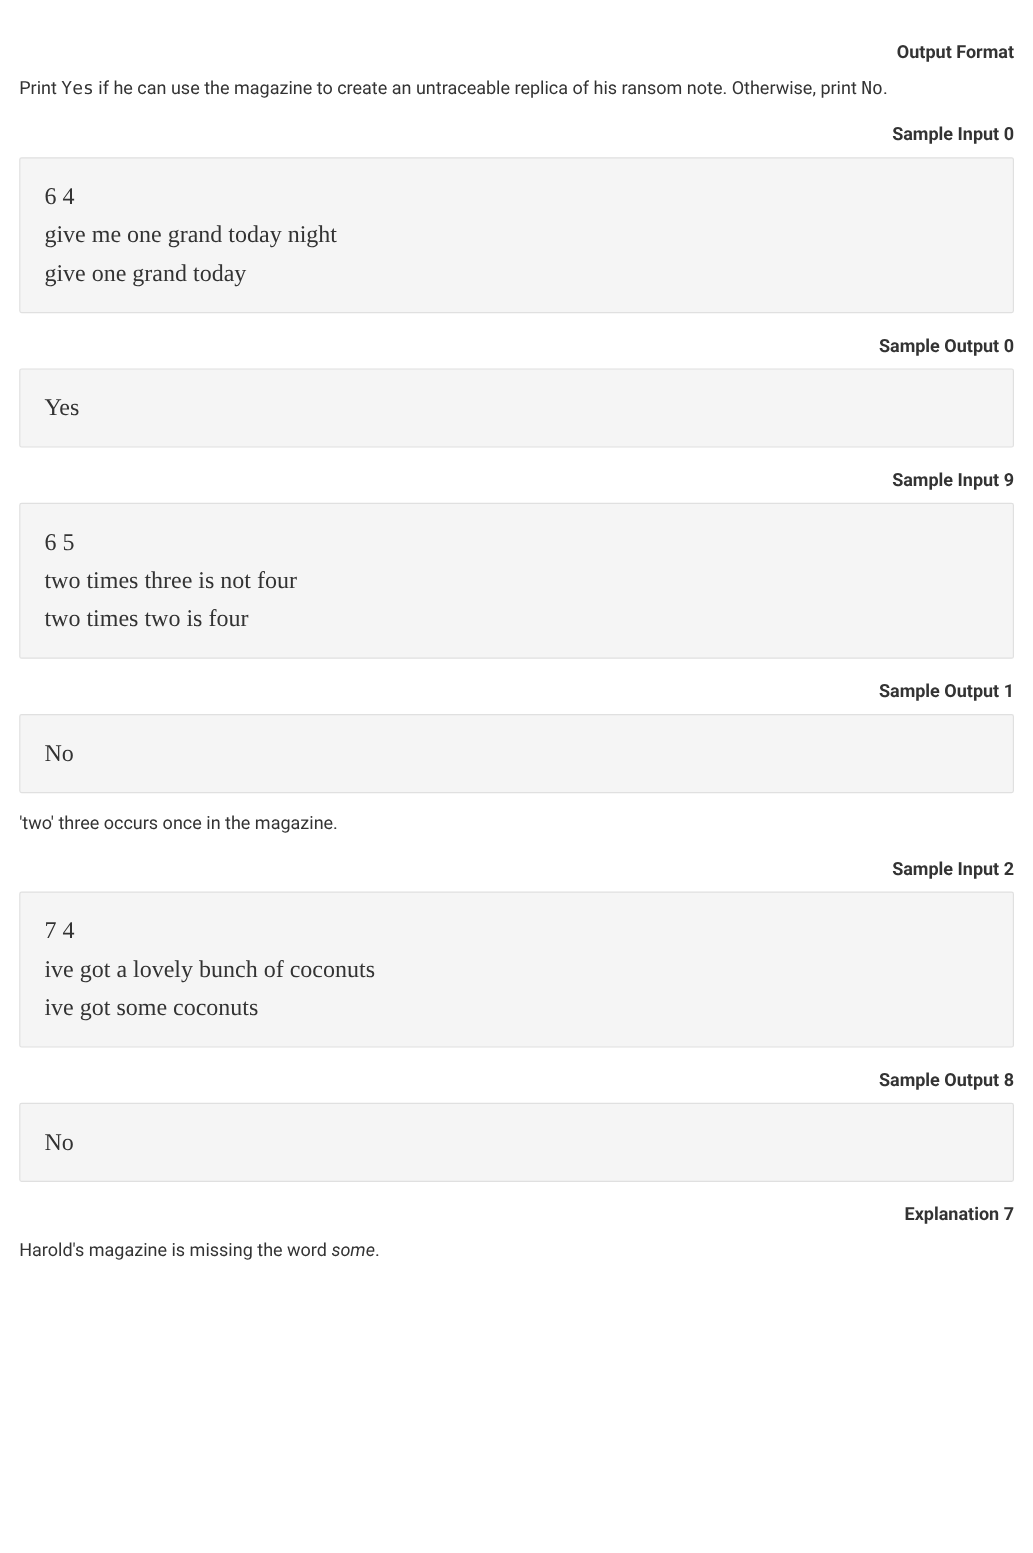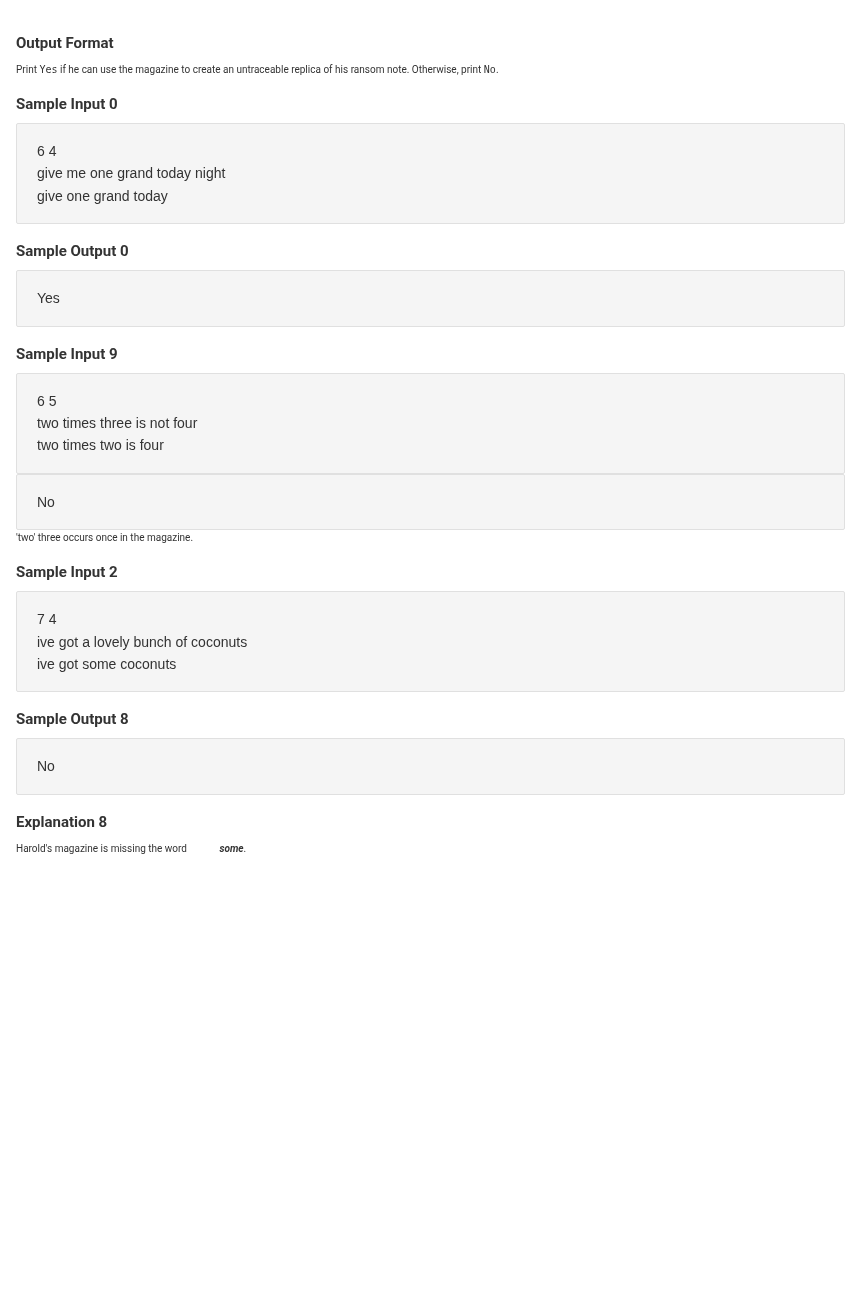--- a/index.html
+++ b/index.html
@@ -15,48 +15,49 @@
       background: #fff;
       padding: 16px 16px;
       max-width: 861px;
     }
 
     .section-heading {
       font-weight: 700;
       font-size: 15px;
       margin-bottom: 10px;
       margin-top: 18px;
+      text-align: right;
     }
 
     .prose {
-      font-size: 10px;
+      font-size: 15px;
       line-height: 1.5;
       margin-bottom: 10px;
     }
 
     .prose code {
       font-family: monospace;
       font-style: normal;
     }
 
     .code-block {
       background: #f5f5f5;
       border: 1px solid #e0e0e0;
       border-radius: 2px;
       padding: 16px 20px;
-      font-family: Liberation Sans, sans-serif;
-      font-size: 14px;
+      font-family: Liberation Serif, serif;
+      font-size: 20px;
       line-height: 1.6;
+      margin-bottom: 14px;
       white-space: pre;
     }
 
     em.italic-word {
       font-style: italic;
-      font-weight: 700;
-      margin-left: 30px;
+      font-weight: 400;
     }
   </style>
 </head>
 <body>
 
 <div>
   <div class="section-heading">Output Format</div>
   <p class="prose">
     <span>Print </span><code>Yes</code><span> if he can use the magazine to create an untraceable replica of his ransom note. Otherwise, print </span><code>No</code><span>.</span>
   </p>
@@ -75,37 +76,38 @@
 </div>
 
 <div>
   <div class="section-heading">Sample Input 9</div>
   <div class="code-block">6 5
 two times three is not four
 two times two is four</div>
 </div>
 
 <div>
+  <div class="section-heading">Sample Output 1</div>
   <div class="code-block">No</div>
 </div>
 
 <div>
   <p class="prose">'two' three occurs once in the magazine.</p>
 </div>
 
 <div>
   <div class="section-heading">Sample Input 2</div>
   <div class="code-block">7 4
 ive got a lovely bunch of coconuts
 ive got some coconuts</div>
 </div>
 
 <div>
   <div class="section-heading">Sample Output 8</div>
   <div class="code-block">No</div>
 </div>
 
 <div>
-  <div class="section-heading">Explanation 8</div>
+  <div class="section-heading">Explanation 7</div>
   <p class="prose">
     <span>Harold's magazine is missing the word </span><em class="italic-word">some</em><span>.</span>
   </p>
 </div>
 
 </body></html>

